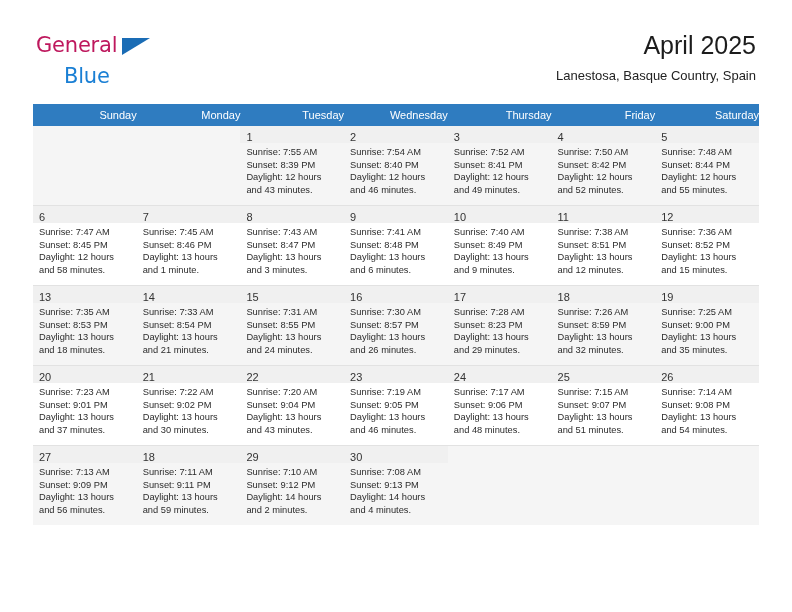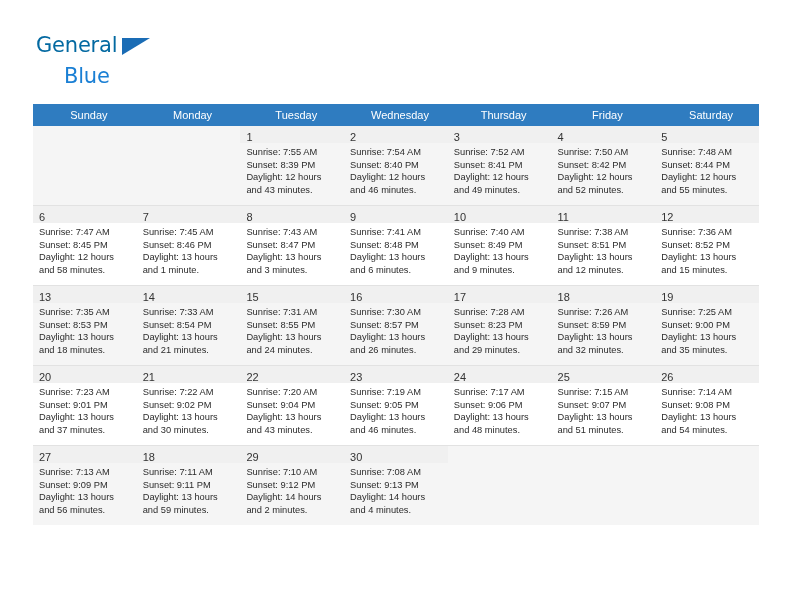--- a/index.html
+++ b/index.html
@@ -35,21 +35,21 @@
     top: 34px;
     width: 130px;
     height: 46px;
   }
   .logo-general {
     position: absolute;
     left: 0;
     top: 0;
     font-size: 21px;
     letter-spacing: -0.2px;
-    color: #0369a1;
+    color: #be185d;
     font-family: "DejaVu Sans", sans-serif;
     font-weight: 400;
     line-height: 22px;
   }
   .logo-tri {
     position: absolute;
     left: 86px;
     top: 4px;
     width: 0;
     height: 0;
@@ -97,21 +97,21 @@
     top: 104px;
     width: 726px;
     border-collapse: collapse;
     table-layout: fixed;
   }
   .calendar th {
     background: #2f7cc0;
     color: #ffffff;
     font-size: 11px;
     font-weight: 400;
-    text-align: center;
+    text-align: right;
     padding: 5px 0 5px 8px;
     height: 12px;
     border: none;
   }
   .calendar td {
     vertical-align: top;
     width: 103.7px;
     height: 79px;
     padding: 0;
     border: none;
@@ -167,20 +167,24 @@
 <div class="page">
 
   <div class="header">
 
     <div class="logo">
       <span class="logo-general">General</span>
       <span class="logo-tri"></span>
       <span class="logo-blue">Blue</span>
     </div>
 
+    <div class="title-block">
+      <div class="cal-title">April 2025</div>
+      <div class="cal-subtitle">Lanestosa, Basque Country, Spain</div>
+    </div>
 
   </div>
 
   <table class="calendar">
     <thead>
       <tr id="weekday-row">
           <th>Sunday</th>
           <th>Monday</th>
           <th>Tuesday</th>
           <th>Wednesday</th>

